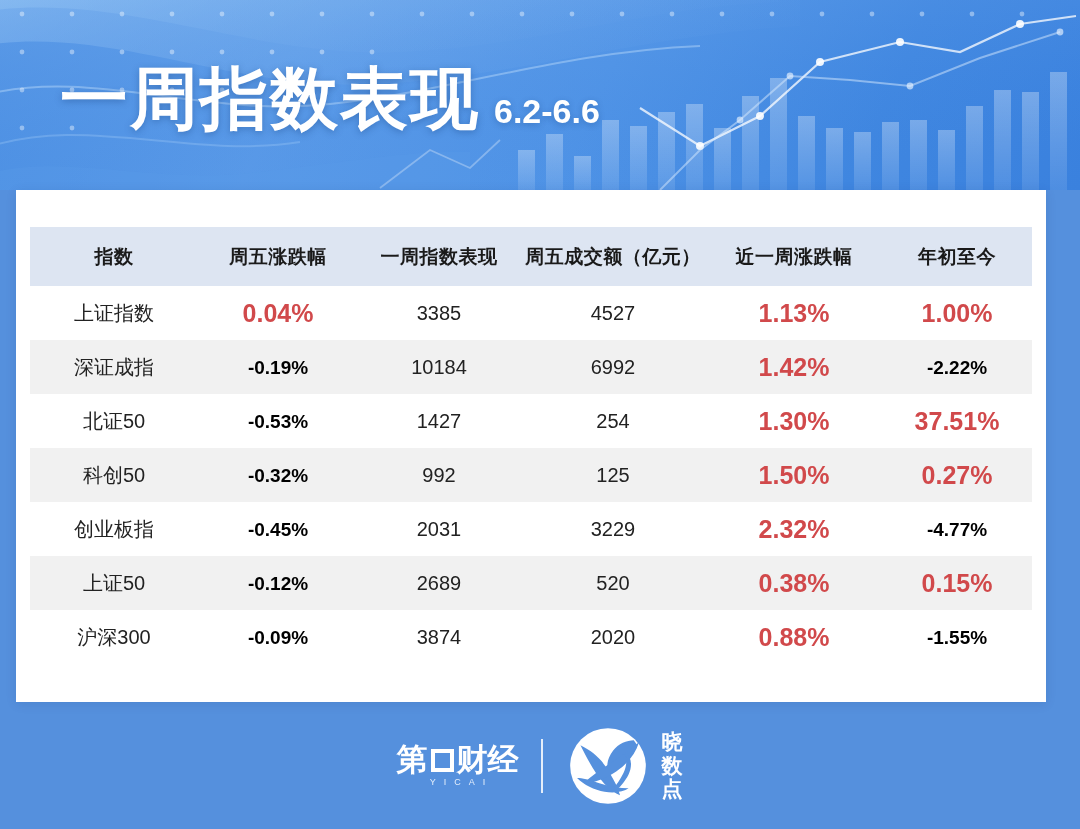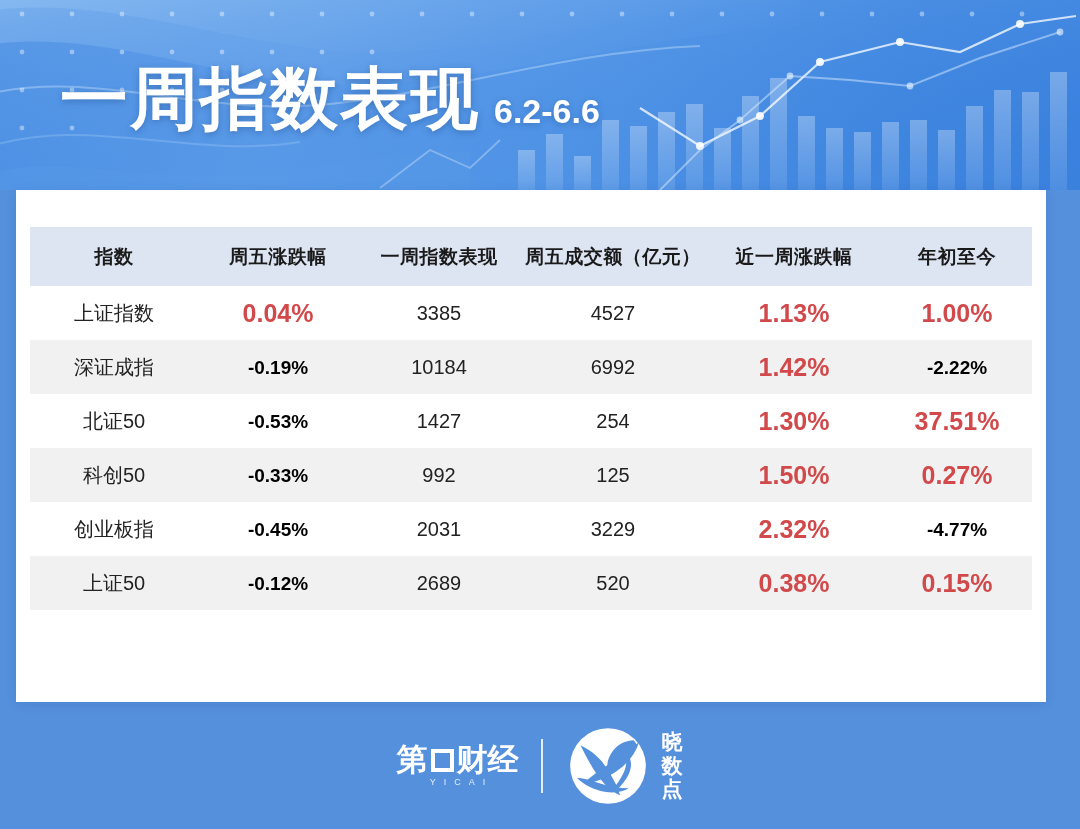--- a/index.html
+++ b/index.html
@@ -266,41 +266,49 @@
       <tr class="row-odd">
         <td class="name">北证50</td>
         <td><span class="down">-0.53%</span></td>
         <td class="num">1427</td>
         <td class="num">254</td>
         <td><span class="up">1.30%</span></td>
         <td><span class="up">37.51%</span></td>
       </tr>
       <tr class="row-even">
         <td class="name">科创50</td>
-        <td><span class="down">-0.33%</span></td>
+        <td><span class="down">-0.32%</span></td>
         <td class="num">992</td>
         <td class="num">125</td>
         <td><span class="up">1.50%</span></td>
         <td><span class="up">0.27%</span></td>
       </tr>
       <tr class="row-odd">
         <td class="name">创业板指</td>
         <td><span class="down">-0.45%</span></td>
         <td class="num">2031</td>
         <td class="num">3229</td>
         <td><span class="up">2.32%</span></td>
         <td><span class="down">-4.77%</span></td>
       </tr>
       <tr class="row-even">
         <td class="name">上证50</td>
         <td><span class="down">-0.12%</span></td>
         <td class="num">2689</td>
         <td class="num">520</td>
         <td><span class="up">0.38%</span></td>
         <td><span class="up">0.15%</span></td>
+      </tr>
+      <tr class="row-odd">
+        <td class="name">沪深300</td>
+        <td><span class="down">-0.09%</span></td>
+        <td class="num">3874</td>
+        <td class="num">2020</td>
+        <td><span class="up">0.88%</span></td>
+        <td><span class="down">-1.55%</span></td>
       </tr>
     </tbody>
   </table>
 </div>
 
 <div class="footer">
 
   <div class="yicai">
     <div class="yicai-main">
       <span>第</span>

